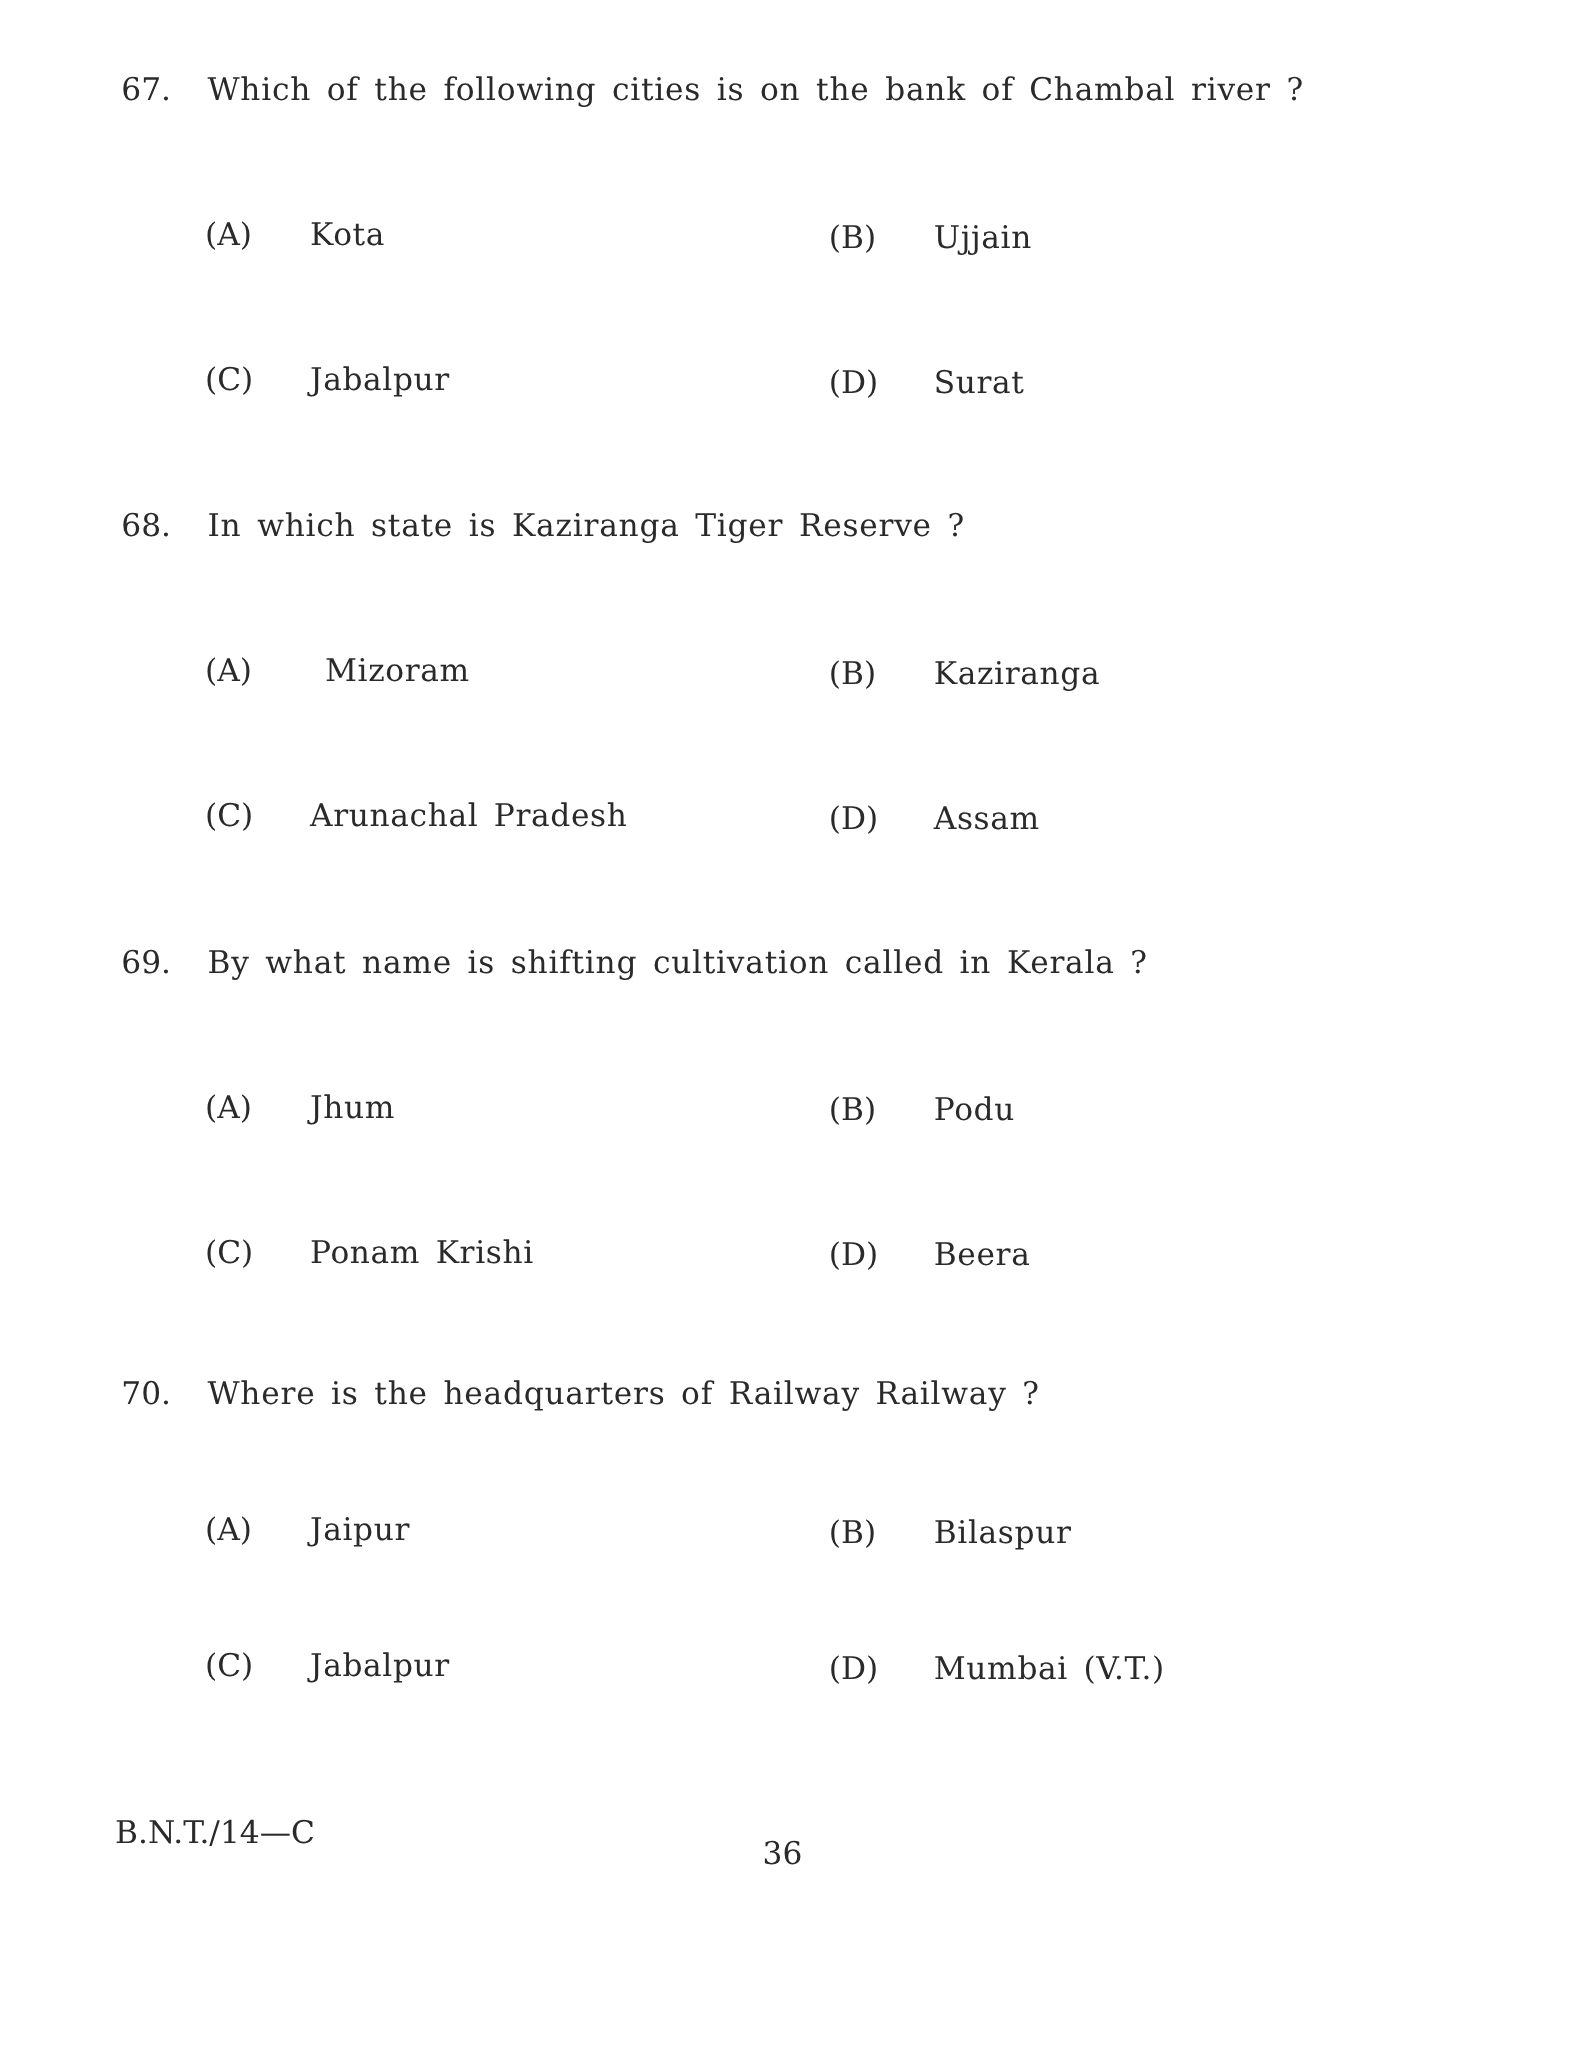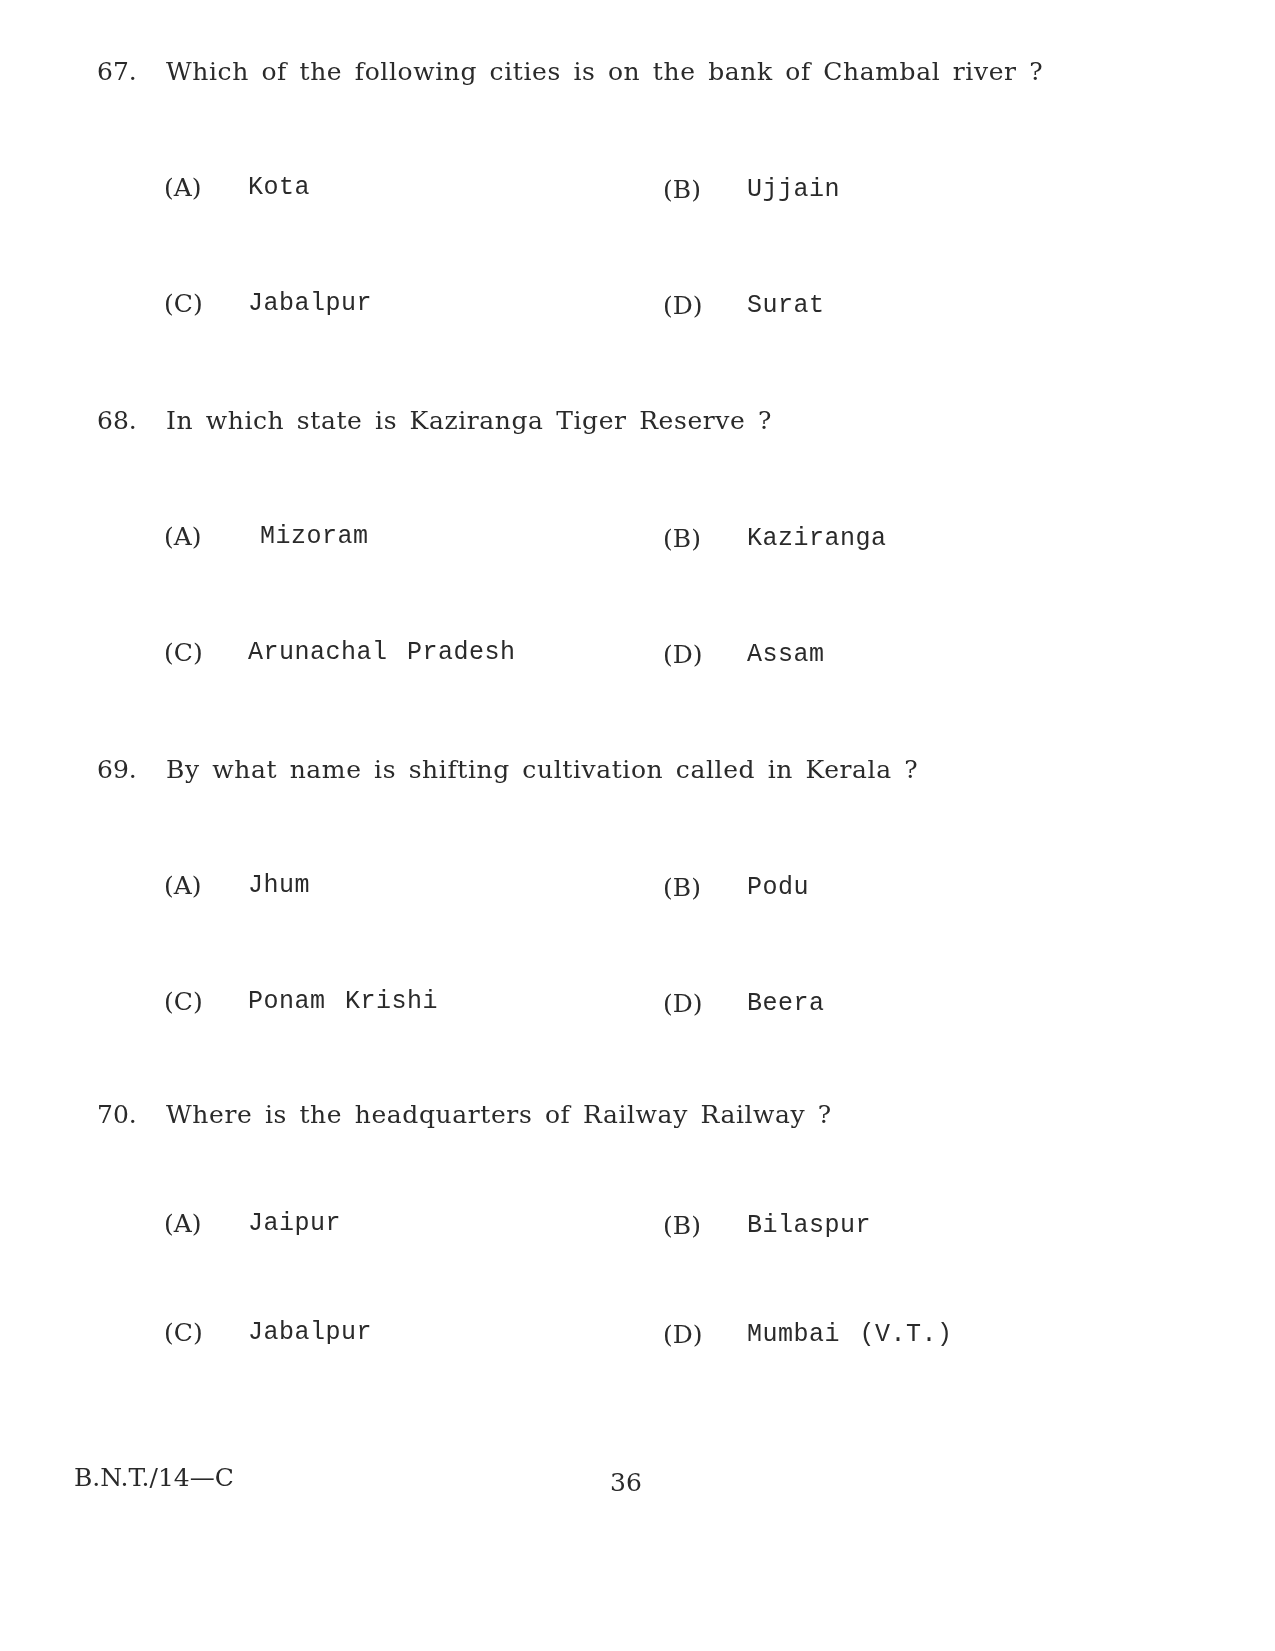--- a/index.html
+++ b/index.html
@@ -1,22 +1,22 @@
 <!DOCTYPE html>
 <html><head>
 <meta charset="utf-8">
 <style>
   html, body { margin:0; padding:0; background:#ffffff; }
   body { width:1275px; height:1651px; position:relative; overflow:hidden;
          font-family:"DejaVu Serif","Liberation Serif",serif; color:#2a2a2a; }
   .q-num { position:absolute; left:81px; font-size:25px;margin-left:16px; }
   .q-text { position:absolute; left:166px; font-size:25px; letter-spacing:0.6px; word-spacing:4px; }
   .opt-letter { position:absolute; font-size:25px; }
-  .opt-text { position:absolute; font-size:25px; letter-spacing:0.5px; word-spacing:4px;font-family:Liberation Mono, monospace; }
-  .footer-code { position:absolute; left:74px; top:1451px; font-size:25px;margin-top:12px; }
+  .opt-text { position:absolute; font-size:25px; letter-spacing:0.5px; word-spacing:4px; }
+  .footer-code { position:absolute; left:92px; top:1451px; font-size:25px; }
   .footer-page { position:absolute; left:610px; top:1468px; font-size:25px; }
 </style>
 </head>
 <body>
 
 <div>
   <span class="q-num" style="top:57px">67.</span>
   <span class="q-text" style="top:57px">Which of the following cities is on the bank of Chambal river ?</span>
   <span class="opt-letter" style="left:164px;top:173px">(A)</span>
   <span class="opt-text" style="left:248px;top:173px">Kota</span>

